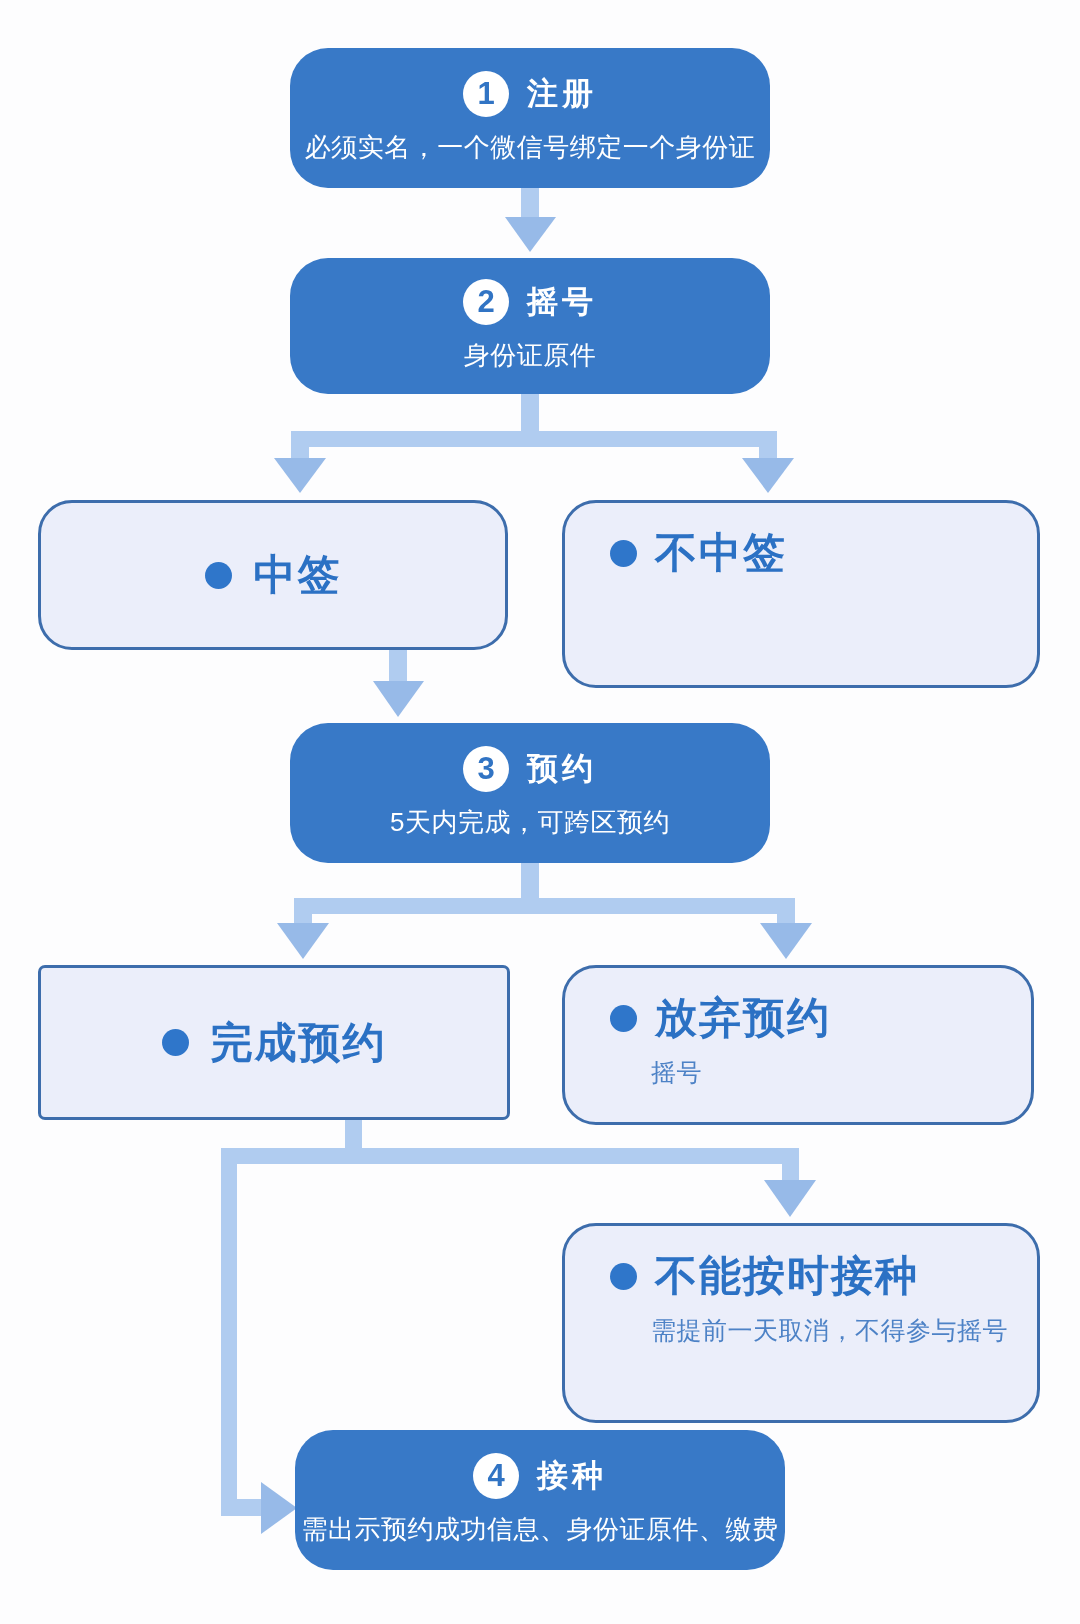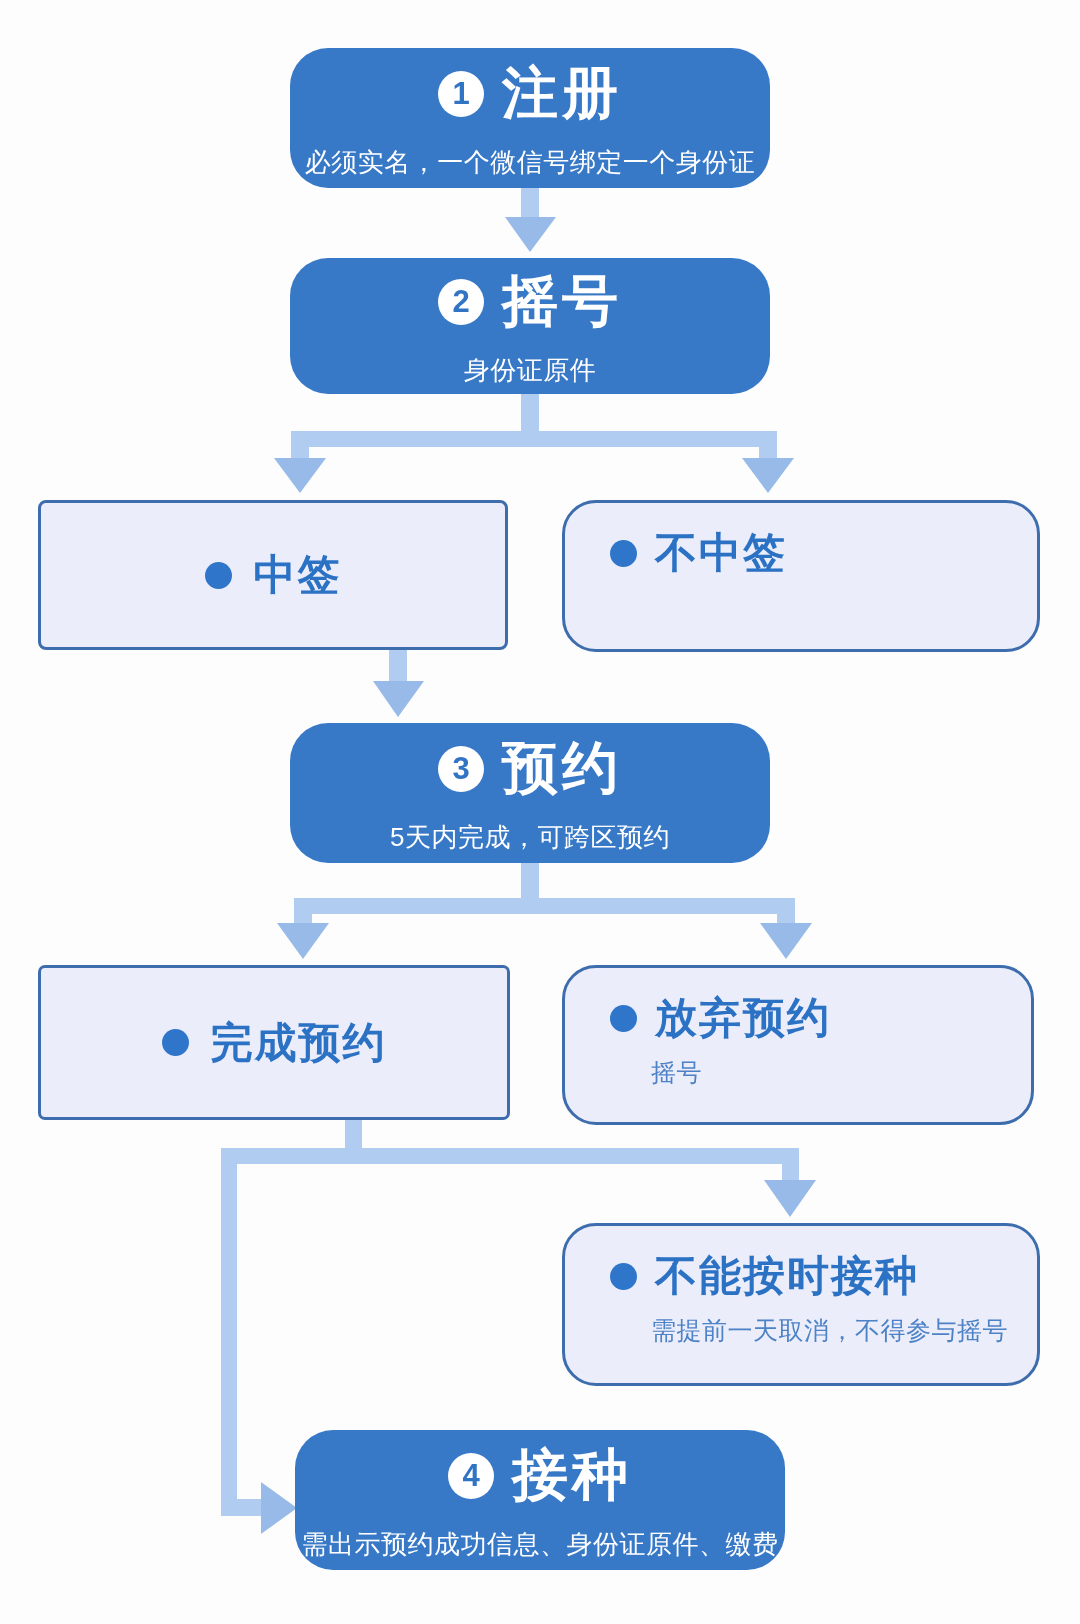--- a/index.html
+++ b/index.html
@@ -21,21 +21,21 @@
   }
   .node.light.center{display:flex;align-items:center;justify-content:center;gap:22px;}
   .node.light.left{display:block;padding:22px 20px 16px 45px;}
 
   .title-row{display:flex;align-items:center;justify-content:center;gap:18px;}
   .badge{
     width:46px;height:46px;border-radius:50%;background:#ffffff;color:#3174c4;
     display:flex;align-items:center;justify-content:center;
     font-size:31px;font-weight:bold;flex:0 0 auto;
   }
-  .blue-title{font-size:56px;font-weight:bold;letter-spacing:4px;white-space:nowrap;}
+  .blue-title{font-size:31px;font-weight:bold;letter-spacing:4px;white-space:nowrap;}
   .blue-sub{font-size:26px;letter-spacing:0.5px;white-space:nowrap;text-align:left;}
 
   .bullet{
     width:27px;height:27px;border-radius:50%;background:#2f76ca;flex:0 0 auto;display:inline-block;
   }
   .light-title{font-size:42px;font-weight:bold;color:#2b71c4;white-space:nowrap;letter-spacing:2px;}
   .light .title-row{justify-content:flex-start;}
   .desc{margin-left:41px;margin-top:8px;font-size:25px;line-height:36px;color:#4d82c6;letter-spacing:0.5px;white-space:nowrap;}
 </style>
 </head>
@@ -88,26 +88,26 @@
   </div>
 
   <div class="node blue" style="left:290px;top:258px;width:480px;height:136px;">
     <div class="title-row">
       <span class="badge">2</span>
       <span class="blue-title">摇号</span>
     </div>
     <div class="blue-sub">身份证原件</div>
   </div>
 
-  <div class="node light center" style="left:38px;top:500px;width:470px;height:150px;border-radius:8px;">
+  <div class="node light center" style="left:38px;top:500px;width:470px;height:150px;">
     <span class="bullet"></span>
     <span class="light-title">中签</span>
   </div>
 
-  <div class="node light left" style="left:562px;top:500px;width:478px;height:152px;">
+  <div class="node light left" style="left:562px;top:500px;width:478px;height:188px;">
     <div class="title-row">
       <span class="bullet"></span>
       <span class="light-title">不中签</span>
     </div>
   </div>
 
   <div class="node blue" style="left:290px;top:723px;width:480px;height:140px;">
     <div class="title-row">
       <span class="badge">3</span>
       <span class="blue-title">预约</span>
@@ -123,21 +123,21 @@
   <div class="node light left" style="left:562px;top:965px;width:472px;height:160px;">
     <div class="title-row">
       <span class="bullet"></span>
       <span class="light-title">放弃预约</span>
     </div>
     <div class="desc">
       <div>摇号</div>
     </div>
   </div>
 
-  <div class="node light left" style="left:562px;top:1223px;width:478px;height:163px;">
+  <div class="node light left" style="left:562px;top:1223px;width:478px;height:200px;">
     <div class="title-row">
       <span class="bullet"></span>
       <span class="light-title">不能按时接种</span>
     </div>
     <div class="desc">
       <div>需提前一天取消，不得参与摇号</div>
     </div>
   </div>
 
   <div class="node blue" style="left:295px;top:1430px;width:490px;height:140px;">

